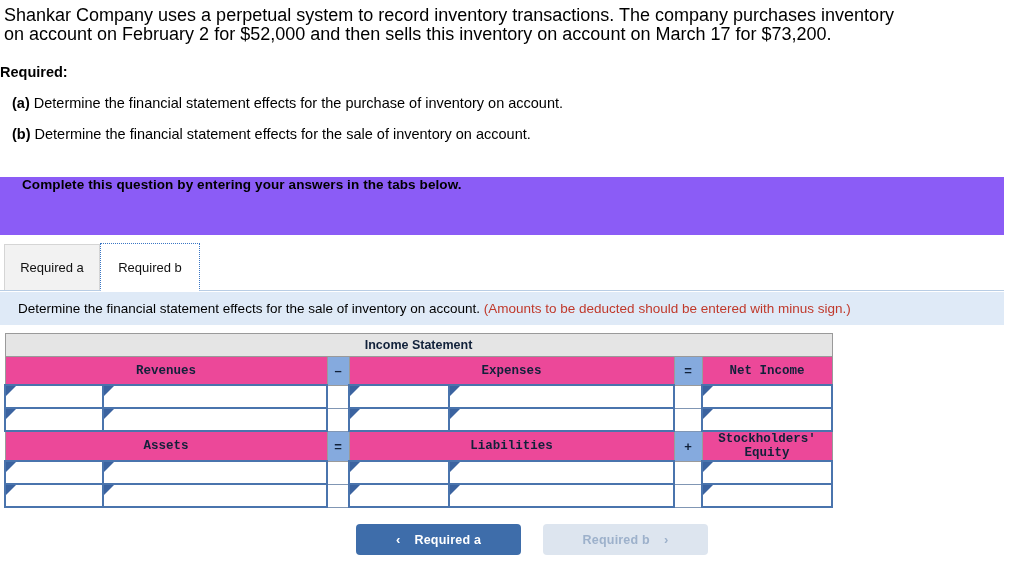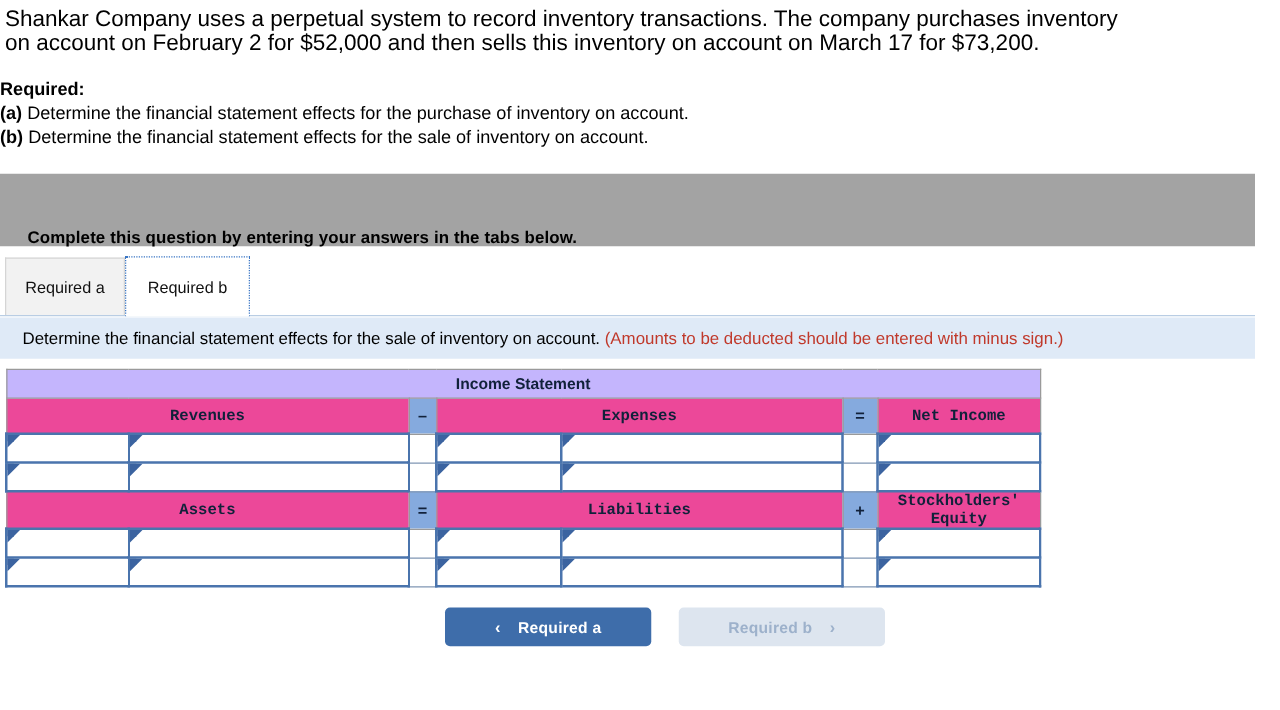--- a/index.html
+++ b/index.html
@@ -25,32 +25,32 @@
   }
   .problem p { margin: 0; }
 
   .required-block {
     padding: 0 10px 0 0;
     font-size: 14.5px;
     line-height: 19px;
     margin-top: 19px;
   }
   .required-title { font-weight: bold; margin: 0; }
-  .req-line { margin: 0; }
+  .req-line { margin: 12px; }
   .req-line b { font-weight: bold; }
 
   
   .banner {
-    margin-top: 19px;
-    background: #a3a3a3;
+    margin-top: 33px;
+    background: #8b5cf6;
     height: 58px;
     width: 1004px;
     box-sizing: border-box;
     display: flex;
-    align-items: flex-end;
+    align-items: flex-start;
     padding-left: 22px;
   }
   .banner-text {
     font-size: 13.5px;
     font-weight: bold;
     letter-spacing: 0.1px;
   }
 
   
   .tabstrip {
@@ -113,21 +113,21 @@
     table-layout: fixed;
     width: 827px;
     border: 1px solid #8096b4;
   }
   table.effects td {
     padding: 0;
     margin: 0;
   }
 
   .hdr-section {
-    background: #c4b5fd;
+    background: #e5e5e5;
     border: 1px solid #9a9a9a;
     text-align: center;
     font-weight: bold;
     font-size: 12.5px;
     height: 22px;
     color: #11213a;
   }
   .hdr-col {
     background: #ec4899;
     border: 1px solid #9a9a9a;

